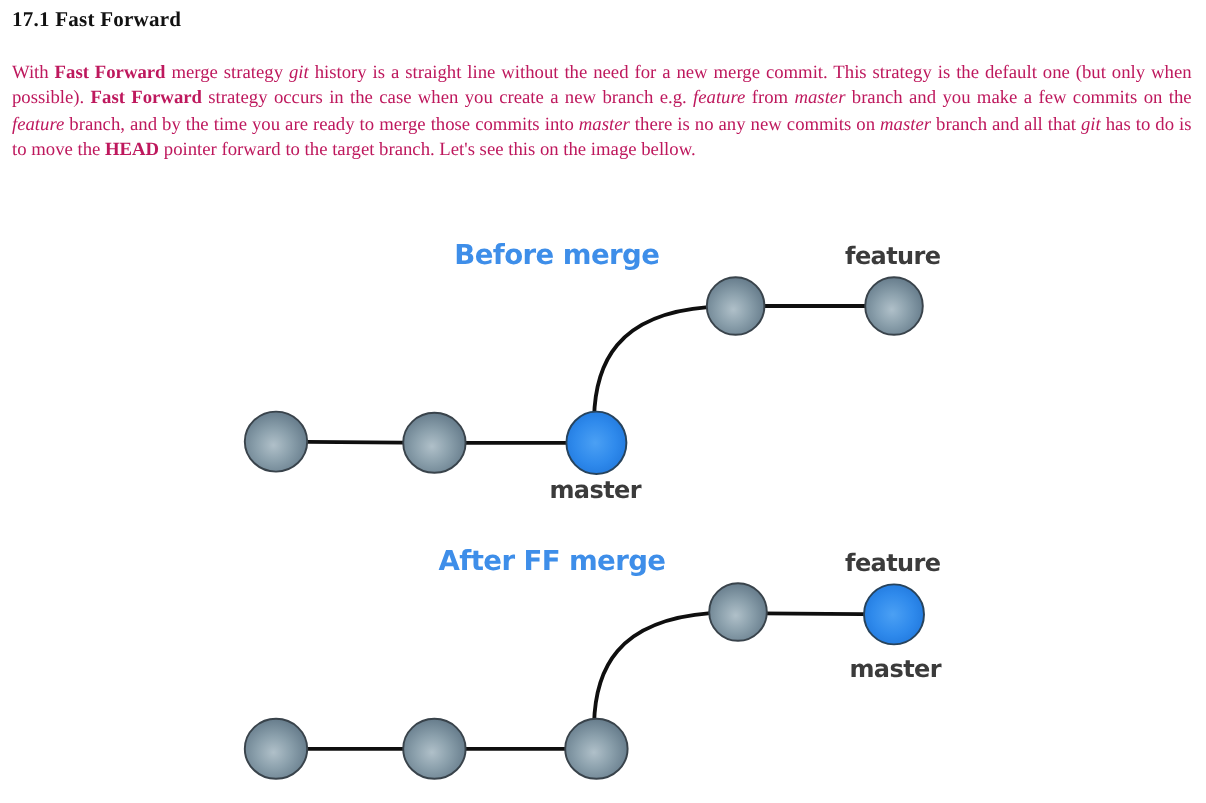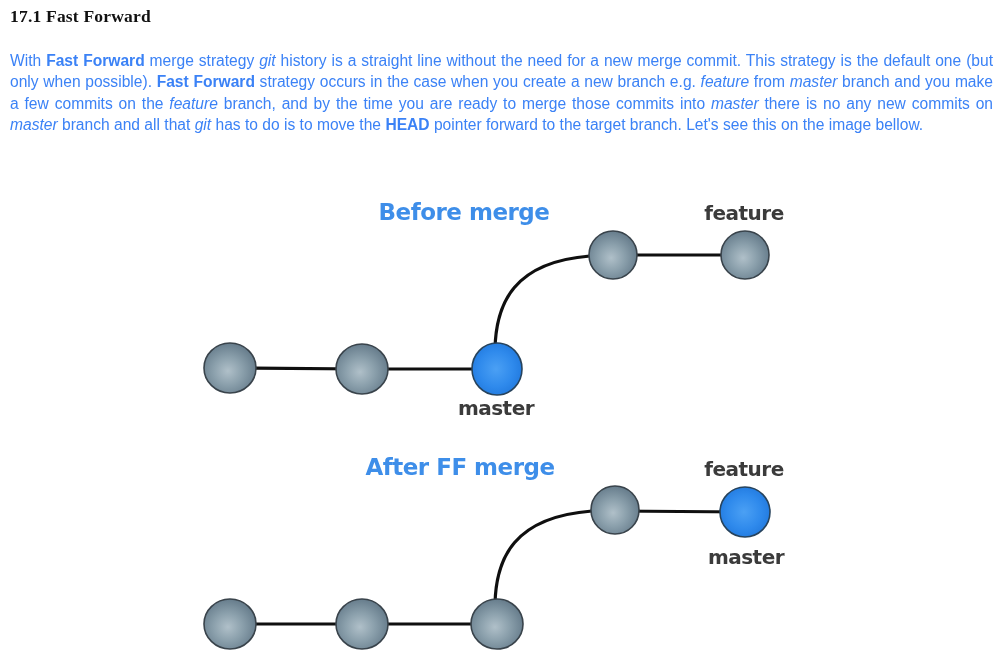--- a/index.html
+++ b/index.html
@@ -26,24 +26,24 @@
     letter-spacing: 0.2px;
     text-align: right;
   }
   .para {
     position: absolute;
     left: 10px;
     top: 50px;
     width: 983px;
     margin: 0;
     text-align: justify;
-    font-family: Liberation Sans, sans-serif;
+    font-family: Liberation Serif, serif;
     font-size: 15.6px;
     line-height: 21.4px;
-    color: #3b82f6;
+    color: #be185d;
   }
   .diagram-svg {
     position: absolute;
     left: 0;
     top: 0;
     width: 1005px;
     height: 669px;
   }
   .dg-title {
     font-family: "DejaVu Sans", sans-serif;

